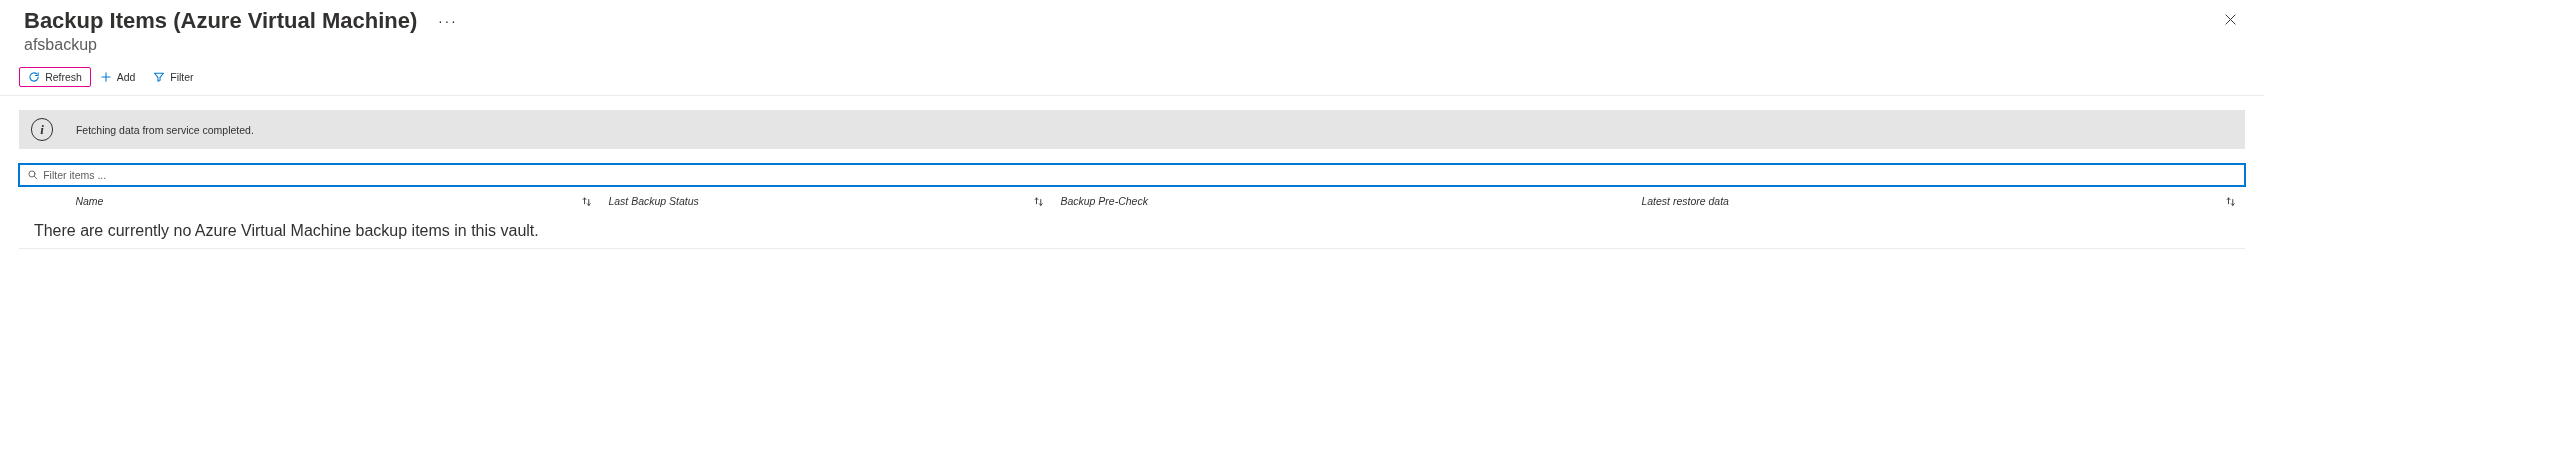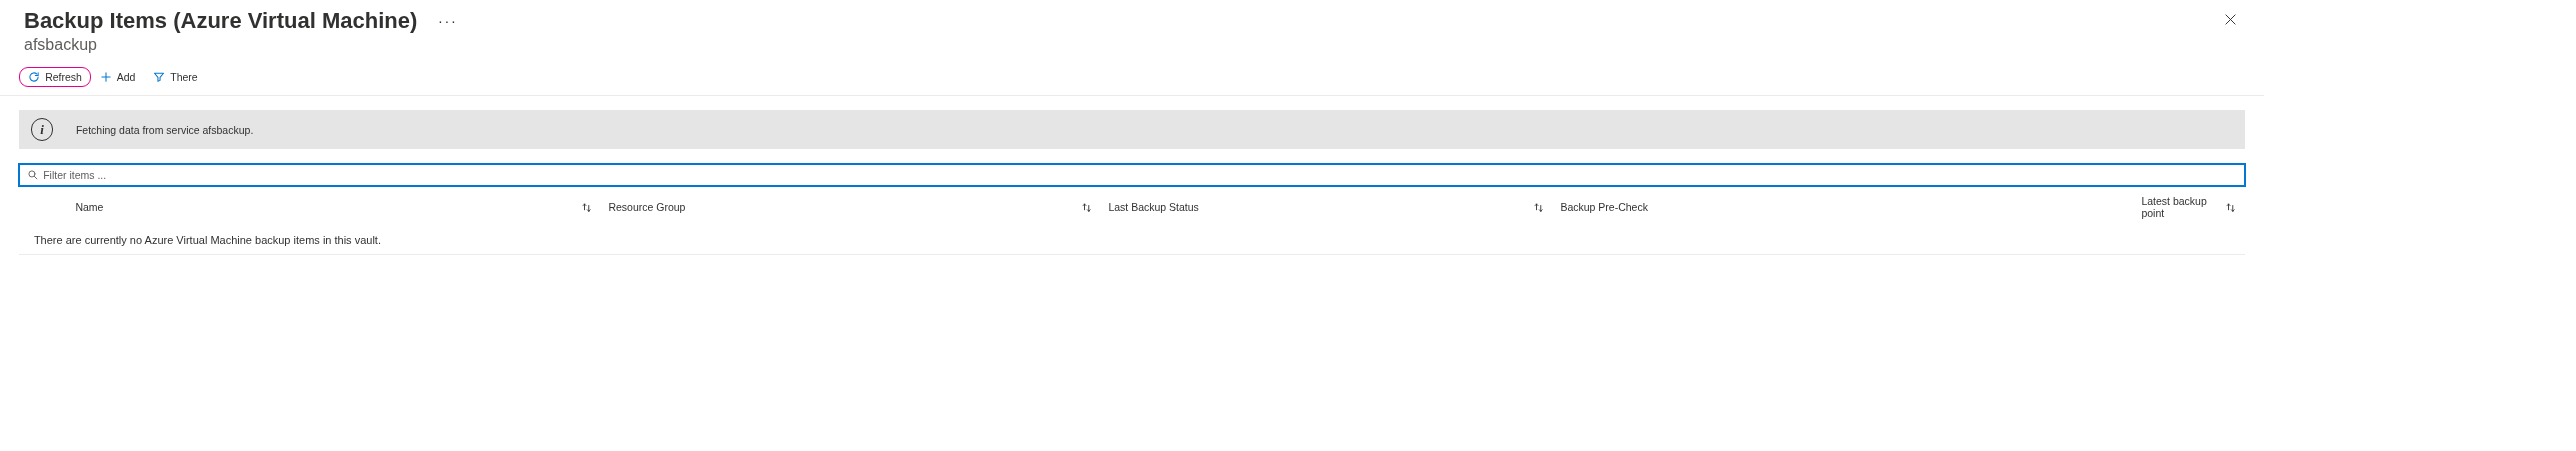--- a/index.html
+++ b/index.html
@@ -6,43 +6,43 @@
   html, body { margin:0; padding:0; font-family: "Segoe UI", Arial, sans-serif; font-size:10.5px; color:#323130; background:#fff; }
   .blade { width:2264px; height:452px; position:relative; }
   .header { padding:8px 24px 0 24px; position:relative; }
   .title-row { display:flex; align-items:center; gap:16px; }
   .title { font-size:22px; font-weight:600; color:#323130; }
   .more-btn { font-size:14.5px; letter-spacing:1.6px; color:#323130; cursor:pointer; padding:1.6px 4.8px; }
   .subtitle { font-size:16px; color:#605e5c; margin-top:1.6px; }
   .close-btn { position:absolute; top:9.7px; right:24px; cursor:pointer; color:#323130; padding:3.2px; }
   .close-btn svg { width:13px; height:13px; display:block; }
   .toolbar { display:flex; align-items:center; gap:0; padding:13px 19.4px 8px 19.4px; border-bottom:0.8px solid #edebe9; }
-  .tool-btn { display:inline-flex; align-items:center; gap:4.8px; padding:3.2px 8px; font-size:10.5px; cursor:pointer; border:1.2px solid transparent; border-radius:9px; }
+  .tool-btn { display:inline-flex; align-items:center; gap:4.8px; padding:3.2px 8px; font-size:10.5px; cursor:pointer; border:1.2px solid transparent; border-radius:2px; }
   .tool-btn.highlight { border-color:#e3008c; }
   .tool-btn .ic { width:12px; height:12px; display:inline-flex; align-items:center; justify-content:center; }
   .tool-btn .ic svg { width:12px; height:12px; }
   .ic-blue svg { stroke:#0078d4; }
   .info-bar { margin:14.5px 19.4px 0 19.4px; background:#e5e5e5; display:flex; align-items:center; padding:8px 11.3px; gap:22.6px; }
   .info-icon-wrap { width:22.6px; height:22.6px; border:1.3px solid #323130; border-radius:50%; display:flex; align-items:center; justify-content:center; font-family: Georgia, 'Times New Roman', serif; font-style:italic; font-size:13px; font-weight:600; color:#323130; }
   .filter-wrap { margin:14.5px 19.4px 0 19.4px; }
   .filter-box { border:0.8px solid #0078d4; outline:0.8px solid #0078d4; display:flex; align-items:center; padding:2.4px 6.5px; gap:5px; }
   .filter-box .search-ic { width:11.3px; height:11.3px; display:inline-flex; }
   .filter-box .search-ic svg { width:11.3px; height:11.3px; stroke:#605e5c; }
   .filter-input { border:none; outline:none; flex:1; font-size:10.5px; color:#323130; padding:1.6px 0; background:transparent; }
   .filter-input::placeholder { color:#605e5c; }
-  .cols { display:flex; align-items:center; margin:9.7px 19.4px 0 19.4px; padding:0 0 9.7px 0; font-size:10.5px; color:#323130; }
+  .cols { display:flex; align-items:flex-end; margin:9.7px 19.4px 0 19.4px; padding:0 0 9.7px 0; font-size:10.5px; color:#323130;font-style:italic; }
   .col { display:flex; align-items:center; }
   .col .sort-ic { width:11.3px; height:11.3px; display:inline-flex; margin-left:auto; }
   .col .sort-ic svg { width:11.3px; height:11.3px; stroke:#323130; }
   .col-name { flex:0 0 581px; padding-left:56px; padding-right:8px; }
   .col-rg   { flex:0 0 500px; padding-left:8px; padding-right:8px; }
   .col-pre  { flex:0 0 581px; padding-left:8px; padding-right:8px; }
   .col-status { flex:0 0 452px; padding-left:8px; padding-right:8px; }
   .col-latest { flex:1 1 auto; padding-left:8px; padding-right:8px; }
-  .empty-row { margin:4.8px 19.4px 0 19.4px; padding:0 0 8px 14.5px; font-size:11px; color:#323130; border-bottom:0.8px solid #edebe9; }
+  .empty-row { margin:4.8px 19.4px 0 19.4px; padding:0 0 8px 14.5px; font-size:16px; color:#323130; border-bottom:0.8px solid #edebe9; }
 </style>
 </head>
 <body>
 
 <div class="blade">
 
   <div class="header">
     <div class="title-row">
       <span class="title">Backup Items (Azure Virtual Machine)</span>
       <span class="more-btn">···</span>
@@ -74,27 +74,27 @@
         </svg>
       </span>
       <span>Add</span>
     </div>
     <div class="tool-btn">
       <span class="ic ic-blue">
         <svg viewBox="0 0 16 16" fill="none" stroke-width="1.4" stroke-linejoin="round" stroke-linecap="round">
           <path d="M2 3h12l-4.6 5.4v4.1l-2.8 1.2V8.4L2 3z"></path>
         </svg>
       </span>
-      <span>There</span>
+      <span>Filter</span>
     </div>
   </div>
 
   <div class="info-bar">
     <div class="info-icon-wrap">i</div>
-    <span>Fetching data from service afsbackup.</span>
+    <span>Fetching data from service completed.</span>
   </div>
 
   <div class="filter-wrap">
     <div class="filter-box">
       <span class="search-ic">
         <svg viewBox="0 0 16 16" fill="none" stroke-width="1.3" stroke-linecap="round">
           <circle cx="7" cy="7" r="4.3"></circle>
             <line x1="10.4" y1="10.4" x2="14" y2="14"></line>
         </svg>
       </span>
@@ -105,43 +105,34 @@
   <div class="cols">
     <div class="col col-name">
       <span>Name</span>
       <span class="sort-ic">
         <svg viewBox="0 0 16 16" fill="none" stroke-width="1.3" stroke-linecap="round">
             <path d="M5 11V3M5 3l-2 2M5 3l2 2"></path>
             <path d="M11 5v8M11 13l-2-2M11 13l2-2"></path>
           </svg>
       </span>
     </div>
-    <div class="col col-rg">
-      <span>Resource Group</span>
-      <span class="sort-ic">
-        <svg viewBox="0 0 16 16" fill="none" stroke-width="1.3" stroke-linecap="round">
-            <path d="M5 11V3M5 3l-2 2M5 3l2 2"></path>
-            <path d="M11 5v8M11 13l-2-2M11 13l2-2"></path>
-          </svg>
-      </span>
-    </div>
     <div class="col col-status">
       <span>Last Backup Status</span>
       <span class="sort-ic">
         <svg viewBox="0 0 16 16" fill="none" stroke-width="1.3" stroke-linecap="round">
             <path d="M5 11V3M5 3l-2 2M5 3l2 2"></path>
             <path d="M11 5v8M11 13l-2-2M11 13l2-2"></path>
           </svg>
       </span>
     </div>
     <div class="col col-pre">
       <span>Backup Pre-Check</span>
     </div>
     <div class="col col-latest">
-      <span>Latest backup point</span>
+      <span>Latest restore data</span>
       <span class="sort-ic">
         <svg viewBox="0 0 16 16" fill="none" stroke-width="1.3" stroke-linecap="round">
             <path d="M5 11V3M5 3l-2 2M5 3l2 2"></path>
             <path d="M11 5v8M11 13l-2-2M11 13l2-2"></path>
           </svg>
       </span>
     </div>
   </div>
 
   <div class="empty-row">

